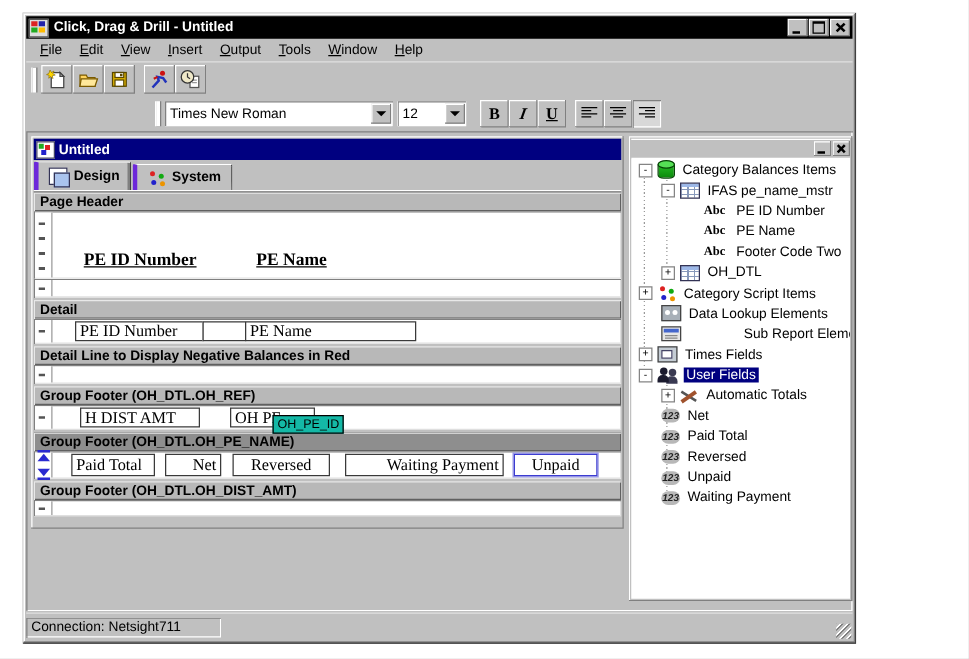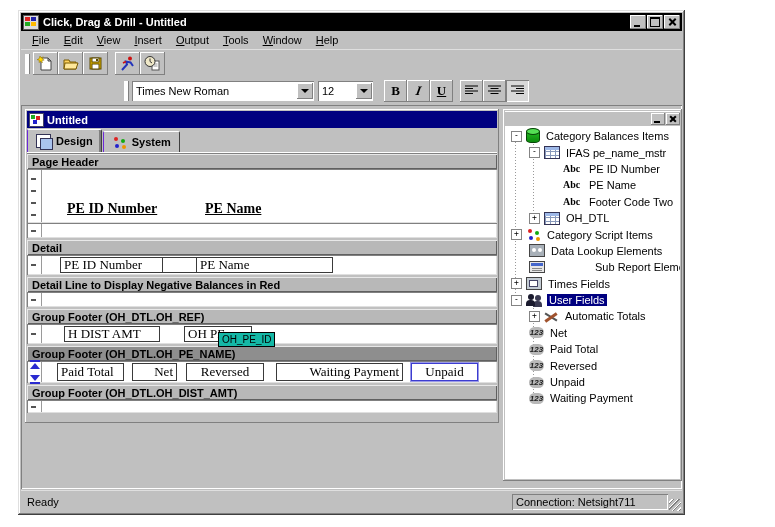--- a/index.html
+++ b/index.html
@@ -54,21 +54,21 @@
   .doc{position:absolute;left:4px;top:4px;width:474px;height:314px;background:#c0c0c0;}
   .doc-titlebar{position:absolute;left:2px;top:2px;right:2px;height:17px;background:#000080;
                 display:flex;align-items:center;padding:0 2px;}
   .doc-titlebar .title{color:#fff;font-weight:bold;font-size:11px;margin-left:3px;}
   .doc-icon{width:13px;height:12px;background:#fff;border:1px solid #446;position:relative;}
   .doc-icon::before{content:"";position:absolute;left:1px;top:1px;width:4px;height:4px;background:#2a2;
                     box-shadow:5px 1px 0 #d22,2px 5px 0 #22c;}
   .tabstrip{position:absolute;left:2px;top:21px;right:2px;height:22px;display:flex;align-items:flex-end;
             border-bottom:1px solid #fff;}
   .tab{height:20px;display:flex;align-items:center;padding:0 8px;background:#c0c0c0;
-       border-top:1px solid #fff;border-left:1px solid #6d28d9;border-right:1px solid #404040;
+       border-top:1px solid #fff;border-left:4px solid #6d28d9;border-right:1px solid #404040;
        border-radius:2px 2px 0 0;font-weight:bold;margin-right:1px;}
   .tab.active{height:22px;box-shadow:inset -2px 0 0 #808080;}
   .tab .ic{margin-right:5px;}
   
   .bands{position:absolute;left:2px;top:44px;right:2px;bottom:2px;background:#c0c0c0;overflow:hidden;
          border-top:1px solid #808080;}
   .band-h{height:15px;background:#b8b8b8;font-weight:bold;font-size:11px;display:flex;align-items:center;
           padding-left:5px;margin-top:2px;box-shadow:inset 1px 1px 0 #e8e8e8, inset -1px -1px 0 #606060;}
   .band-h.selected{background:#8e8e8e;}
   .band-c{background:#fff;position:relative;box-shadow:inset 1px 1px 0 #808080, inset -1px -1px 0 #dfdfdf;}
@@ -462,18 +462,17 @@
         <div class="trow lvl1">
           <span class="ic ic-num"></span>
           <span class="tlabel">Waiting Payment</span>
         </div>
       </div>
     </div>
 
   </div>
 
   <div class="statusbar">
-    <span class="sb-ready">Ready</span>
     <span class="sb-conn">Connection: Netsight711</span>
     <span class="sb-grip"></span>
   </div>
 
 </div>
 
 </body></html>

